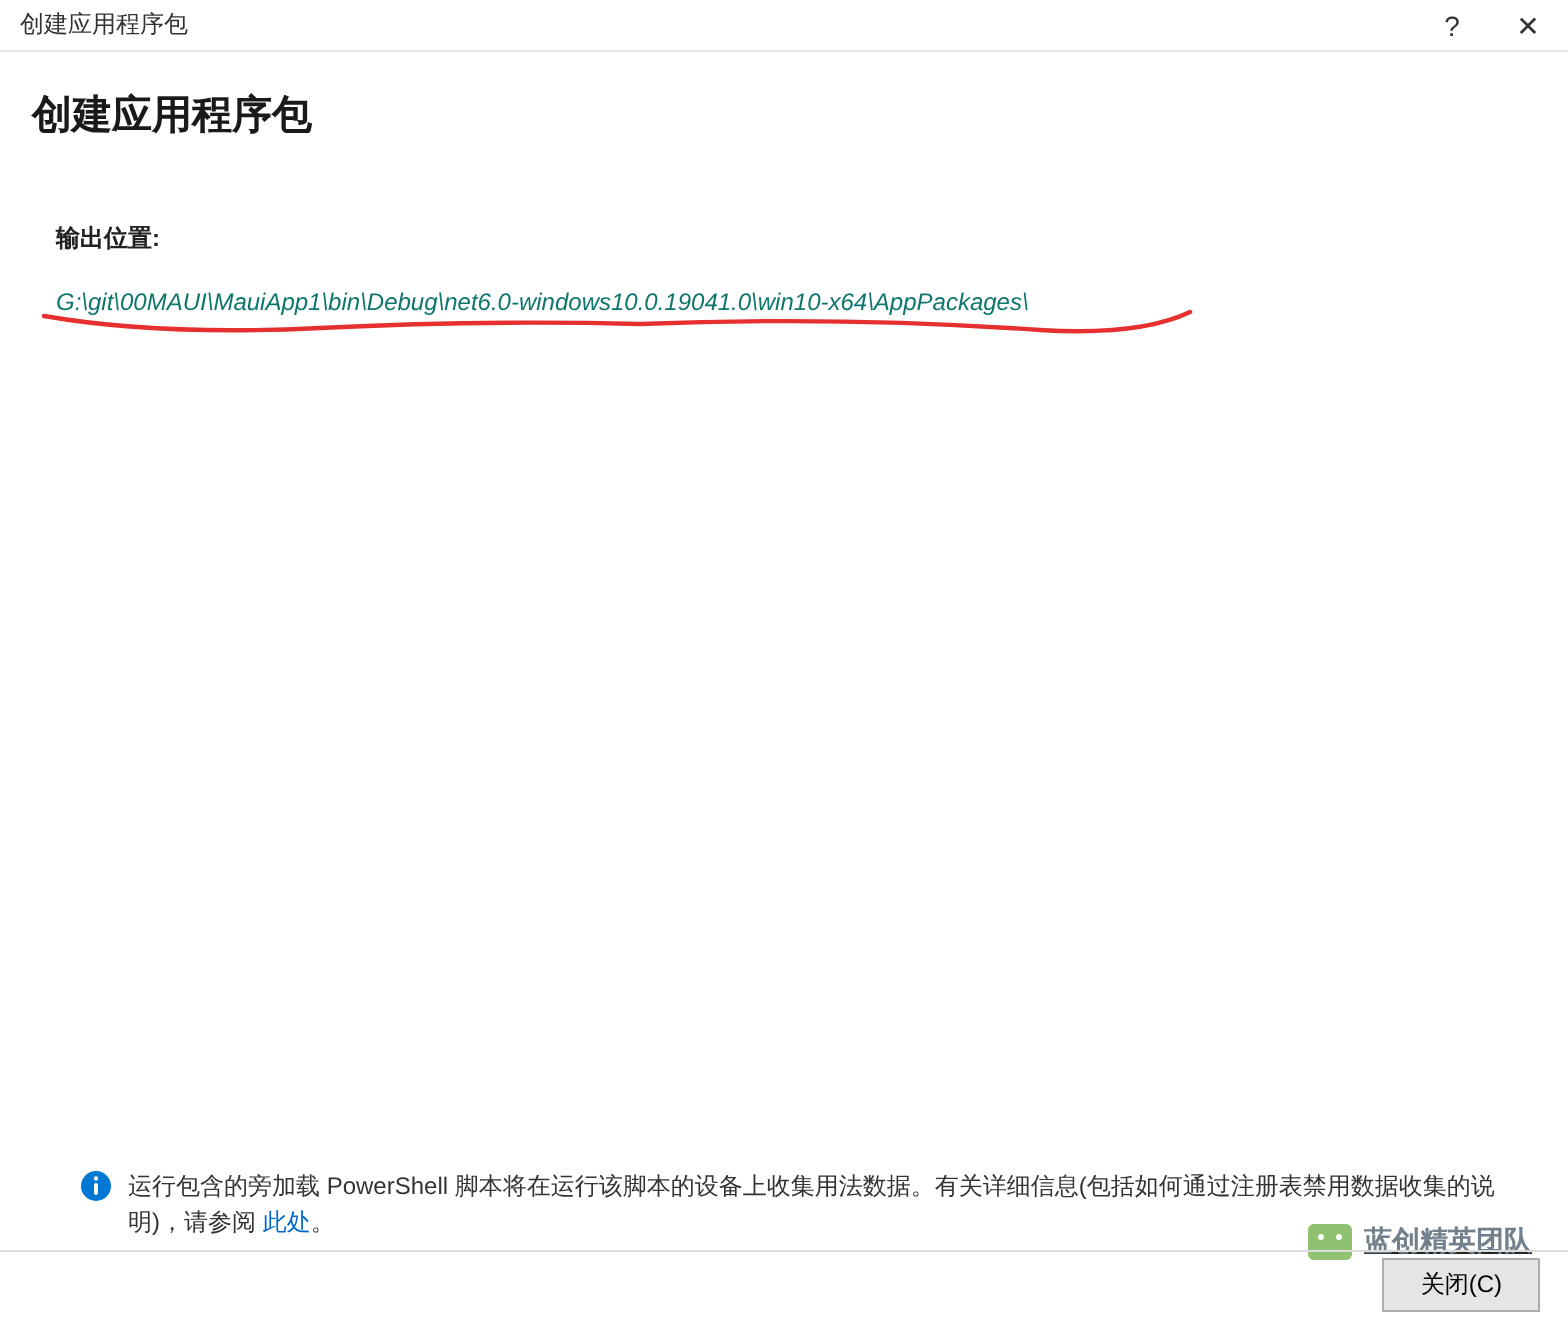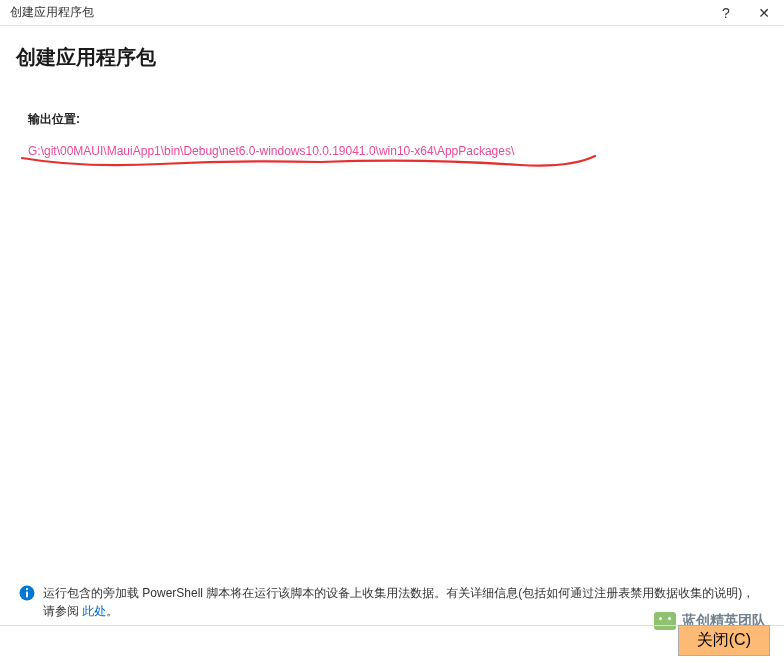--- a/index.html
+++ b/index.html
@@ -48,37 +48,38 @@
       margin-left: 12px;
     }
     .output-label {
       font-size: 12px;
       font-weight: bold;
       color: #222;
       margin-bottom: 16px;
     }
     .output-path {
       font-size: 12px;
-      color: #ec4899;
+      color: #0f766e;
       text-decoration: none;
       cursor: pointer;
       display: block;
+      font-style: italic;
     }
     .annotation {
       position: absolute;
       top: 150px;
       left: 20px;
       width: 580px;
       height: 30px;
       pointer-events: none;
     }
     .footer-info {
       position: absolute;
       bottom: 46px;
-      left: 19px;
+      left: 40px;
       right: 28px;
       display: flex;
       align-items: flex-start;
       gap: 8px;
     }
     .info-icon {
       width: 16px;
       height: 16px;
       flex-shrink: 0;
       margin-top: 1px;
@@ -91,23 +92,23 @@
     .info-link {
       color: #0066cc;
       cursor: pointer;
     }
     .button-row {
       position: absolute;
       bottom: 10px;
       right: 14px;
     }
     .close-btn {
-      font-size: 16px;
+      font-size: 12px;
       padding: 4px 18px;
-      background: #fdba74;
+      background: #e5e5e5;
       border: 1px solid #adadad;
       cursor: pointer;
       font-family: inherit;
     }
     .divider {
       position: absolute;
       bottom: 40px;
       left: 0;
       right: 0;
       height: 1px;

